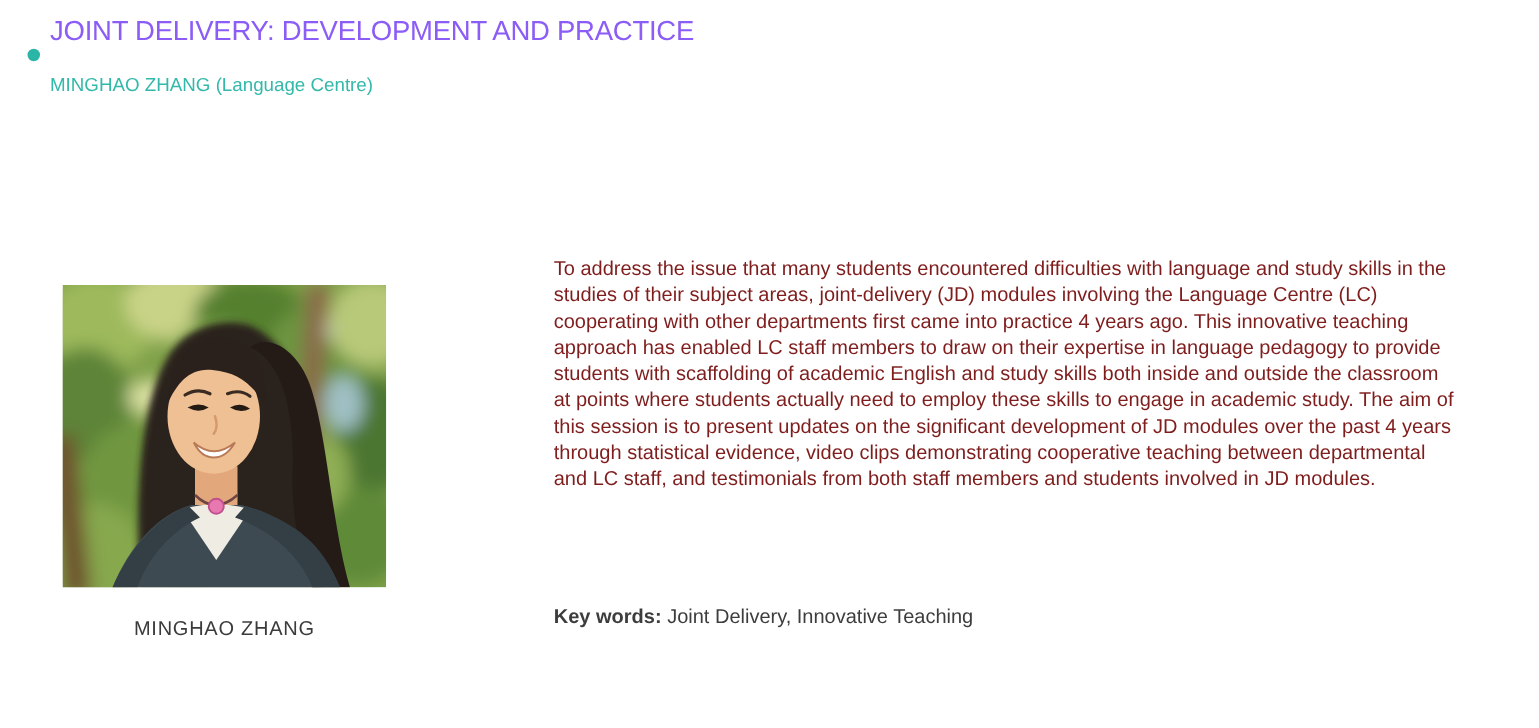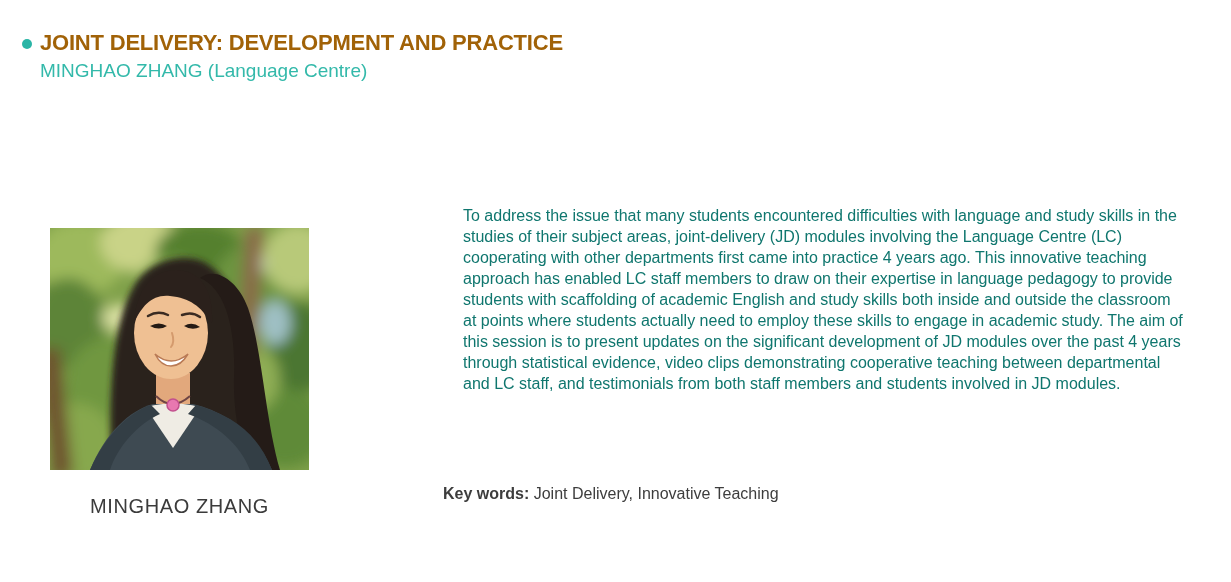--- a/index.html
+++ b/index.html
@@ -15,54 +15,53 @@
     position: absolute; left: 0; top: 0;
     width: 1231px; height: 582px;
     background: #ffffff;
   }
   .bullet {
     position: absolute; left: 22px; top: 39px;
     width: 10px; height: 10px; border-radius: 50%;
     background: #2ab5a6;
   }
   .title {
-    position: absolute; left: 40px; top: 30px;
-    font-size: 22px; font-weight: 700;
+    position: absolute; left: 40px; top: 12px;
+    font-size: 22px; font-weight: 400;
     letter-spacing: -0.2px;
-    color: #a16207;
+    color: #8b5cf6;
     white-space: nowrap;
   }
   .subtitle {
     position: absolute; left: 40px; top: 60px;
-    font-size: 19px; font-weight: 400;
+    font-size: 15px; font-weight: 400;
     color: #33b9aa;
     white-space: nowrap;
   }
   .photo-frame {
     position: absolute; left: 50px; top: 228px;
     width: 259px; height: 242px;
     overflow: hidden;
   }
   .photo-frame svg { display: block; }
   .photo-caption {
     position: absolute; left: 50px; top: 495px;
     width: 259px;
     text-align: center;
-    font-size: 20px; font-weight: 400;
+    font-size: 16px; font-weight: 400;
     letter-spacing: 0.6px;
     color: #3b3b3b;
     white-space: nowrap;
   }
   .abstract-body {
     position: absolute; left: 443px; top: 205px;
     width: 722px;
     font-size: 16px; line-height: 21px;
     font-weight: 400;
-    color: #0f766e;
-    margin-left: 20px;
+    color: #7f1d1d;
   }
   .keywords-line {
     position: absolute; left: 443px; top: 483px;
     font-size: 16px; line-height: 21px;
     color: #3d3d3d;
     white-space: nowrap;
   }
   .keywords-label { font-weight: 700; margin-top: 16px; }
   .keywords-value { font-weight: 400; text-align: right; }
 </style>

